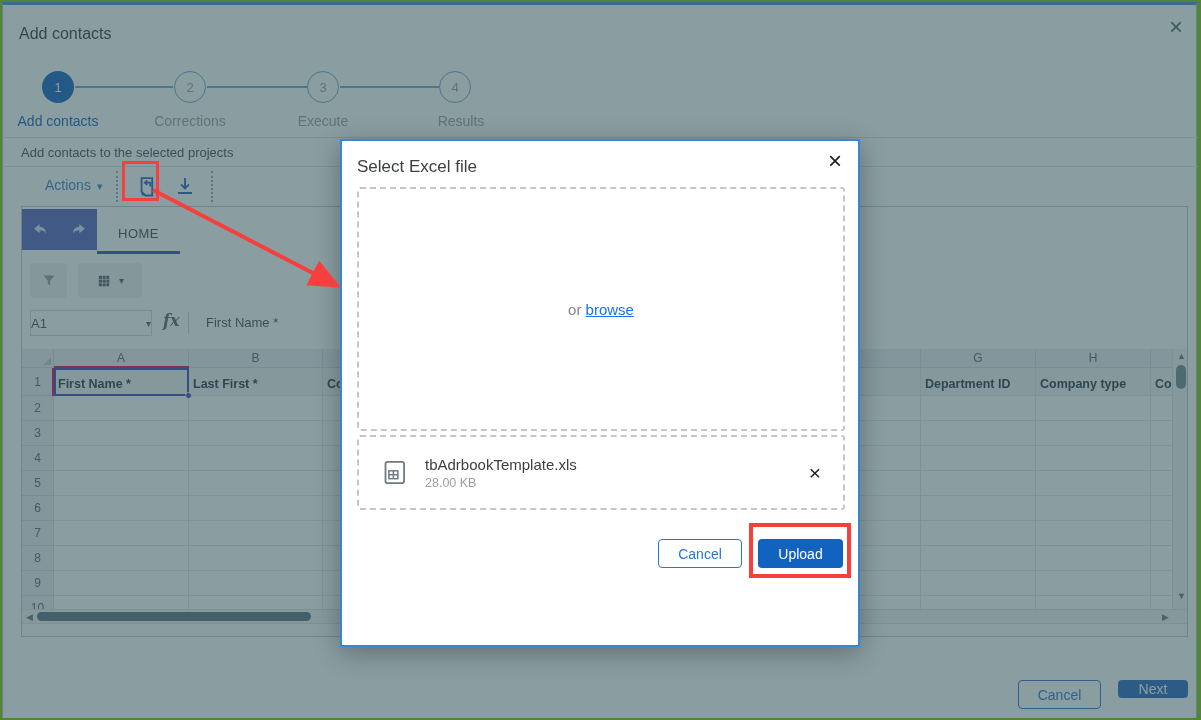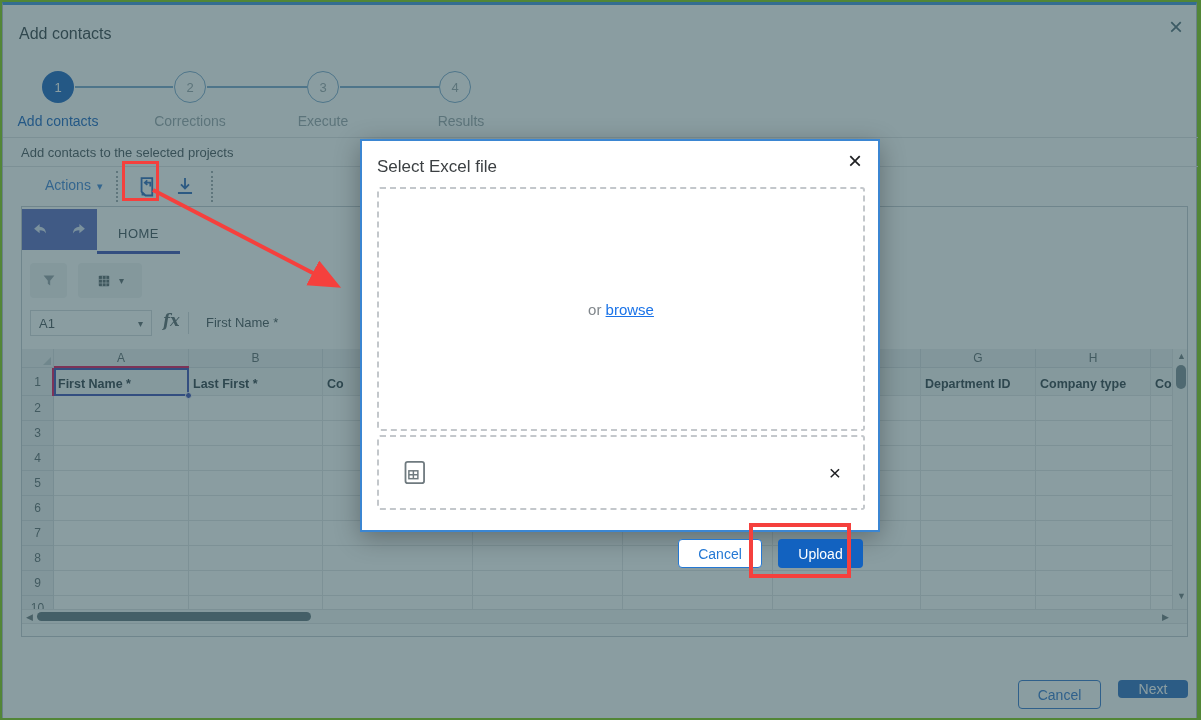--- a/index.html
+++ b/index.html
@@ -35,21 +35,21 @@
 
   
   #sheet { left:18px; top:201px; width:1167px; height:431px; border:1px solid #c3cbd0; background:#fff; overflow:hidden; }
   #undoredo { left:0; top:2px; width:75px; height:41px; background:#5c6bc0; display:flex; }
   .ur-btn { width:37px; height:41px; display:flex; align-items:center; justify-content:center; cursor:pointer; }
   #tab-home { left:75px; top:8px; width:83px; height:36px; display:flex; align-items:center; justify-content:center;
               font-size:13px; color:#44525a; letter-spacing:.5px; cursor:pointer; }
   #tab-underline { left:75px; top:44px; width:83px; height:3px; background:#3f51b5; }
   .sq-btn { top:56px; height:35px; background:#f1f3f4; border-radius:4px; display:flex; align-items:center; justify-content:center; gap:7px; cursor:pointer; }
   #namebox { left:8px; top:103px; width:122px; height:26px; border:1px solid #d5dadd; display:flex; align-items:center;
-             padding:0 8px; font-size:13px; color:#4a555b; cursor:pointer; }
+             padding:0 0; font-size:13px; color:#4a555b; cursor:pointer; }
   #namebox .caret { margin-left:auto; font-size:10px; color:#5f6b70; }
   #fx { left:141px; top:104px; font-family:"DejaVu Serif", serif; font-style:italic; font-size:16px; color:#5f6b70;font-weight:bold; }
   #fbar-sep { left:166px; top:105px; width:1px; height:22px; background:#d5dadd; }
   #formula-val { left:184px; top:108px; font-size:13px; color:#4a555b; }
 
   
   #grid { left:0; top:142px; width:1150px; height:260px; overflow:hidden; background:#fff; }
   #grid-corner { left:0; top:0; width:32px; height:19px; background:#eef0f1; border-right:1px solid #d8dcdf; border-bottom:1px solid #d8dcdf; }
   #corner-tri { right:2px; bottom:2px; width:0; height:0; border-left:8px solid transparent; border-bottom:8px solid #c6ced2; }
   .col-h { top:0; height:19px; background:#eef0f1; border-right:1px solid #d8dcdf; border-bottom:1px solid #d8dcdf;
@@ -74,21 +74,21 @@
 
   
   .btn { display:flex; align-items:center; justify-content:center; font-size:14px; font-weight:500; border-radius:4px; cursor:pointer; }
   #ftr-cancel { left:1015px; top:675px; width:83px; height:29px; background:#fff; border:1px solid #3579cf; color:#3579cf; }
   #ftr-next { left:1115px; top:675px; width:70px; height:18px; background:#2f6fc0; color:#fff; }
 
   
   #dim { left:0; top:0; width:1201px; height:720px; background:rgba(42,77,84,0.55); z-index:10; }
 
   
-  #modal { left:360px; top:139px; width:520px; height:393px; background:#fff; border:2px solid #3b86d2;
+  #modal { left:340px; top:139px; width:520px; height:508px; background:#fff; border:2px solid #3b86d2;
            box-shadow:0 6px 24px rgba(0,0,0,.3); z-index:20; }
   #modal-title { left:15px; top:16px; font-size:17px; color:#3c4043; }
   #modal-close { left:486px; top:8px; font-size:24px; color:#202124; line-height:1; cursor:pointer; }
   #dropzone { left:15px; top:46px; width:488px; height:244px; border:2px dashed #c3c7cb; border-radius:3px; }
   #dz-line1 { width:100%; top:92px; text-align:center; font-size:15px; color:#80868b; }
   #dz-line2 { width:100%; top:112px; text-align:center; font-size:15px; color:#80868b; }
   #dz-browse { color:#1a73e8; text-decoration:underline; cursor:pointer; }
   #filezone { left:15px; top:294px; width:488px; height:75px; border:2px dashed #c3c7cb; border-radius:3px;
               display:flex; align-items:center; padding:0 22px; }
   #file-texts { margin-left:17px; }
@@ -342,20 +342,24 @@
         <span>or </span><span id="dz-browse">browse</span>
       </div>
     </div>
 
     <div id="filezone" class="abs">
       <svg width="27" height="27" viewBox="0 0 24 24">
         <rect x="4" y="2.5" width="16.5" height="19" rx="2" fill="none" stroke="#6f7a7f" stroke-width="1.6"></rect>
         <rect x="7" y="10.5" width="8" height="7" fill="none" stroke="#6f7a7f" stroke-width="1.3"></rect>
         <path d="M7 14 h8 M11 10.5 v7" stroke="#6f7a7f" stroke-width="1.3"></path>
       </svg>
+      <div id="file-texts">
+        <div id="file-name">tbAdrbookTemplate.xls</div>
+        <div id="file-size">28.00 KB</div>
+      </div>
       <div id="file-remove">×</div>
     </div>
 
     <div id="m-cancel" class="abs btn">Cancel</div>
     <div id="m-upload" class="abs btn">Upload</div>
   </div>
 
   <div id="red-box-import" class="abs red-box"></div>
   <div id="red-box-upload" class="abs red-box"></div>
   <svg id="arrow-svg" class="abs">

